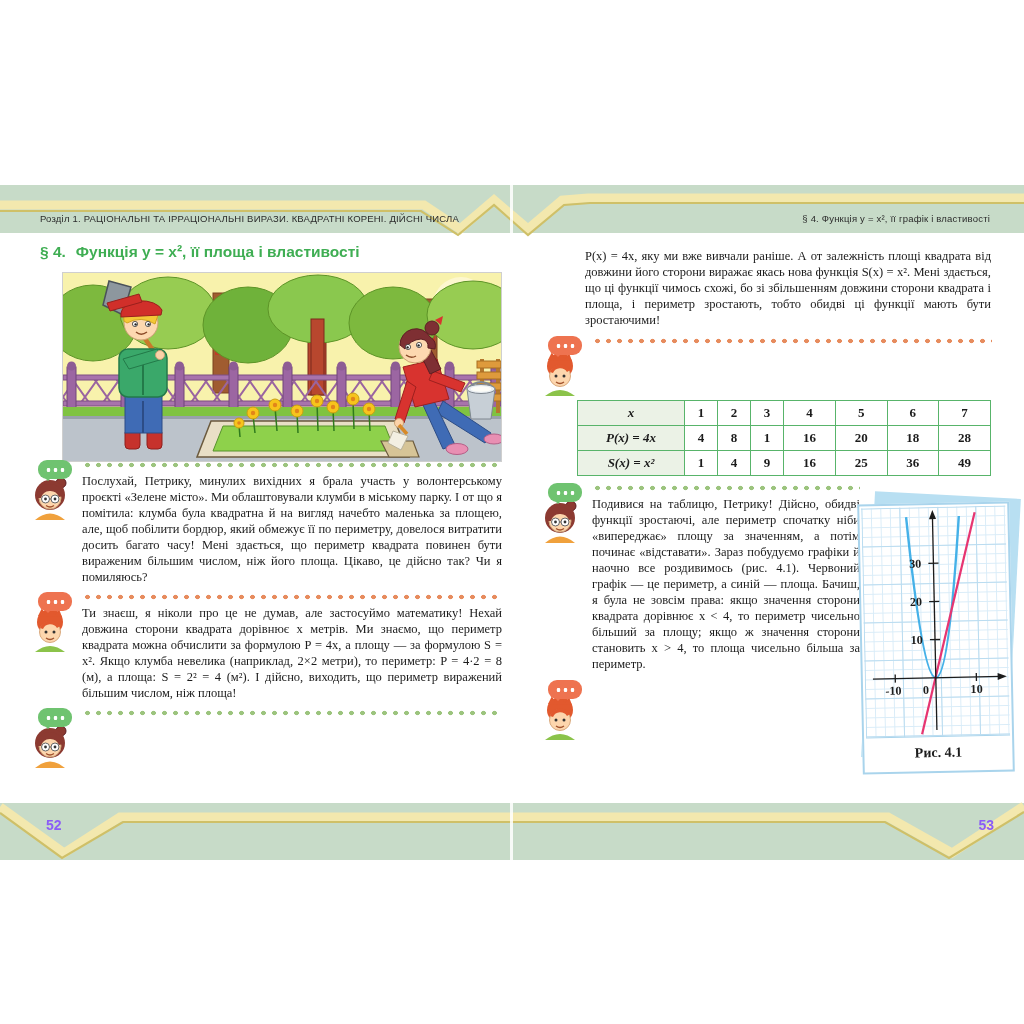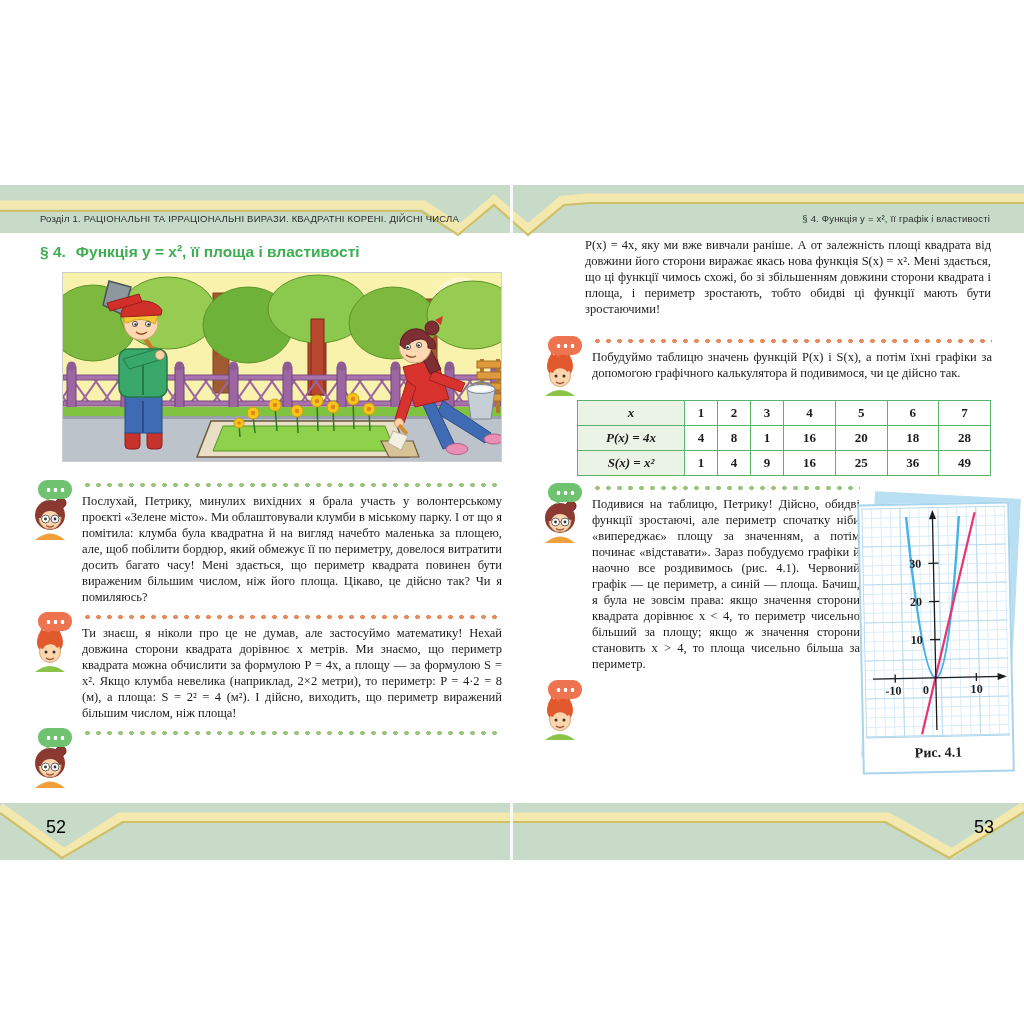--- a/index.html
+++ b/index.html
@@ -8,55 +8,55 @@
 
   
   .band{position:absolute;left:0;width:1024px;background:#c7dbc8;}
   .band-top{top:185px;height:48px;}
   .band-bottom{top:803px;height:57px;}
   .band svg{position:absolute;left:0;top:0;overflow:visible;}
   .running-head{position:absolute;font-family:"Liberation Sans",sans-serif;font-weight:normal;
                 font-size:9.5px;color:#2b2b2b;top:213px;z-index:3;letter-spacing:.2px;}
   .rh-left{left:40px;}
   .rh-right{right:34px;text-align:right;}
-  .page-num{position:absolute;font-family:"Liberation Sans",sans-serif;font-weight:normal;
-            font-size:18px;color:#000000;top:817px;z-index:3;}
+  .page-num{position:absolute;font-family:"Liberation Sans",sans-serif;font-weight:bold;
+            font-size:14px;color:#8b5cf6;top:817px;z-index:3;}
   .pn-left{left:46px;}
   .pn-right{right:30px;margin-left:16px;}
 
   
   .sec-title{position:absolute;left:40px;top:243px;font-family:"Liberation Sans",sans-serif;
              font-weight:bold;font-size:15.5px;color:#3fae53;}
   .sec-title .pfx{margin-right:10px;}
 
   
   .illus{position:absolute;left:62px;top:272px;width:438px;height:188px;border:1px solid #cfcfcf;}
   .illus svg{display:block;width:100%;height:100%;}
 
   
   .dlg-stack{position:absolute;display:flex;flex-direction:column;}
-  .lp-dialogs{left:30px;top:480px;width:472px;gap:7px;}
+  .lp-dialogs{left:30px;top:460px;width:472px;gap:7px;}
   .dlg-row{display:flex;gap:8px;}
   .avatar-col{position:relative;width:44px;flex:0 0 44px;height:62px;}
   .bubble{position:absolute;top:0;left:8px;width:34px;height:19px;border-radius:9px;z-index:2;
           display:flex;align-items:center;justify-content:center;}
   .bubble .bdots{width:21px;height:6px;background-image:radial-gradient(circle,#fff 38%,transparent 46%);
           background-size:7px 6px;background-repeat:repeat-x;}
   .bubble::after{content:"";position:absolute;left:5px;bottom:-7px;border:5px solid transparent;}
   .bubble.g{background:#6fc370;}  .bubble.g::after{border-top-color:#6fc370;}
   .bubble.b{background:#ee7350;}  .bubble.b::after{border-top-color:#ee7350;}
   .avatar{position:absolute;left:0;top:14px;width:40px;height:46px;}
   .txt-col{flex:1;min-width:0;}
   .sep{height:6px;margin:2px 0 5px 0;background-repeat:repeat-x;background-size:11px 6px;}
   .sep.g{background-image:radial-gradient(circle,#9cc47e 33%,transparent 41%);}
   .sep.b{background-image:radial-gradient(circle,#e78c5e 33%,transparent 41%);}
   .dlg-row p,.plain-par p{margin:0;font-size:12.5px;line-height:16px;text-align:justify;}
 
   
-  .rp-intro{position:absolute;left:585px;top:237px;width:406px;}
+  .rp-intro{position:absolute;left:585px;top:248px;width:406px;}
   .rp-d1{left:540px;top:336px;width:452px;}
   .rp-table{position:absolute;left:577px;top:400px;width:414px;}
   table.vals{width:100%;border-collapse:collapse;}
   table.vals td{border:1.6px solid #58b46a;text-align:center;font-size:13px;height:24px;
                 font-weight:bold;padding:0 2px;}
   table.vals td.lbl{background:#ebf2e6;font-style:italic;width:102px;}
   .rp-cols{position:absolute;left:540px;top:483px;width:468px;display:flex;}
   .rp-textcol{width:320px;display:flex;flex-direction:column;gap:8px;}
   .rp-figcol{width:148px;margin-left:0;padding-top:16px;position:relative;}
 
@@ -346,21 +346,20 @@
           <circle cx="20" cy="26" r="10.5" fill="#fdd6ad" stroke="#d9a97d"></circle>
           <path d="M10,22 a11,11 0 0 1 20,-2 l-3,2 a8,8 0 0 0 -14,1 z" fill="#e2592e"></path>
           <circle cx="16" cy="26" r="1.5" fill="#333"></circle>
             <circle cx="24" cy="26" r="1.5" fill="#333"></circle>
           <path d="M16,32 q4,3 8,0" stroke="#a0522d" stroke-width="1.3" fill="none"></path>
           <path d="M5,46 q15,-12 30,0 z" fill="#8bc34a"></path>
         </svg>
       </div>
       <div class="txt-col">
         <div class="sep b"></div>
-        <p>Побудуймо таблицю значень функцій P(x) і S(x), а потім їхні графіки за допомогою графічного калькулятора й подивимося, чи це дійсно так.</p>
       </div>
     </div>
   </div>
 
   <div class="rp-table">
     <table class="vals">
       <tbody>
           <tr>
         <td class="lbl">x</td>
         <td>1</td>

